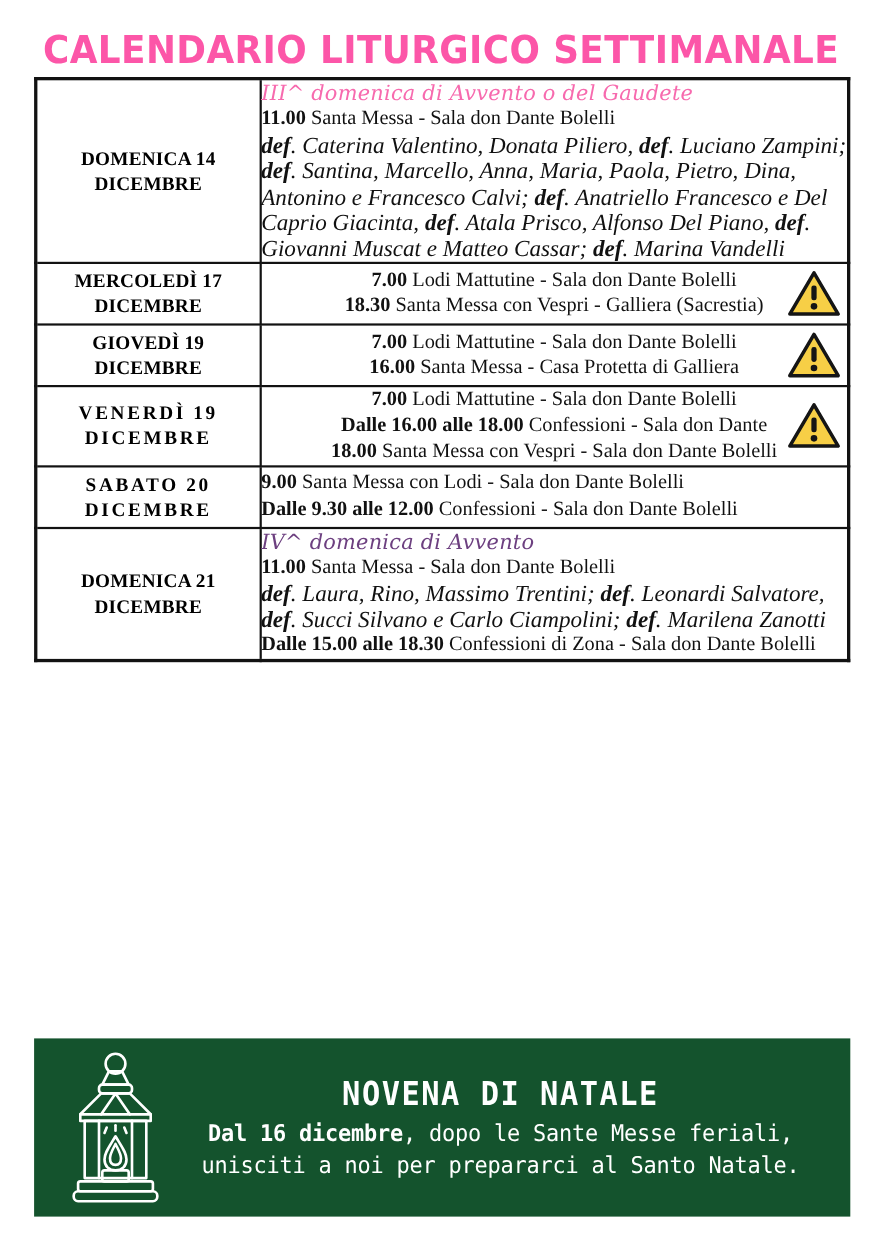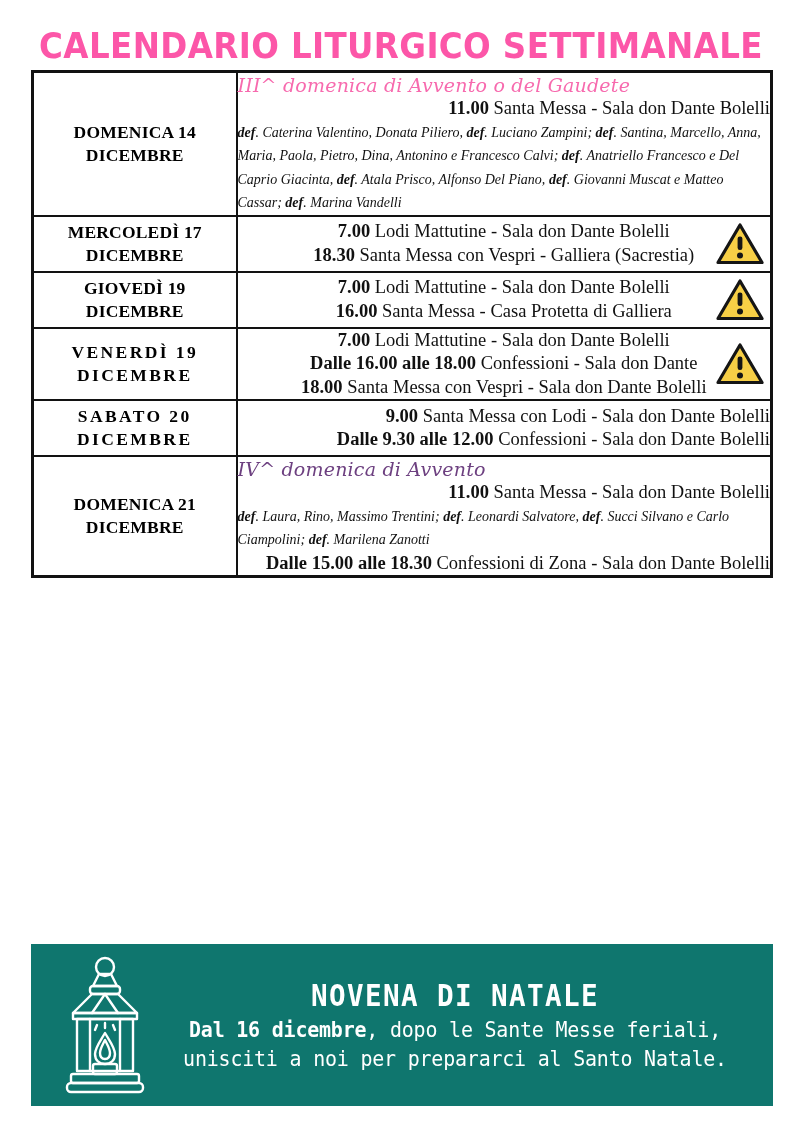--- a/index.html
+++ b/index.html
@@ -80,24 +80,24 @@
     font-size: 18.5px;
     line-height: 23.5px;
     color: #111111;
     white-space: pre-wrap;
   }
   .evline b { font-weight: bold; }
   .evline i { font-style: italic; }
   .evline i b, .evline b i { font-weight: bold; font-style: italic; }
 
   .centered { text-align: center; }
-  .lefted { text-align: right; }
+  .lefted { text-align: left; }
 
   .para {
-    font-size: 14px;
+    font-size: 21px;
     line-height: 23.5px;
     color: #111111;
     text-align: left;
   }
 
   
   .feast {
     font-family: "DejaVu Serif", "Liberation Serif", serif;
     font-style: italic;
     font-size: 19px;
@@ -118,21 +118,21 @@
   }
   .warn svg { display: block; width: 48px; height: 43px; }
 
   
   .banner {
     position: absolute;
     left: 31px;
     top: 944px;
     width: 742px;
     height: 162px;
-    background: #0f766e;
+    background: #14532d;
     display: flex;
     align-items: center;
     overflow: hidden;
   }
 
   .lantern {
     width: 128px;
     flex: 0 0 128px;
     display: flex;
     align-items: center;

